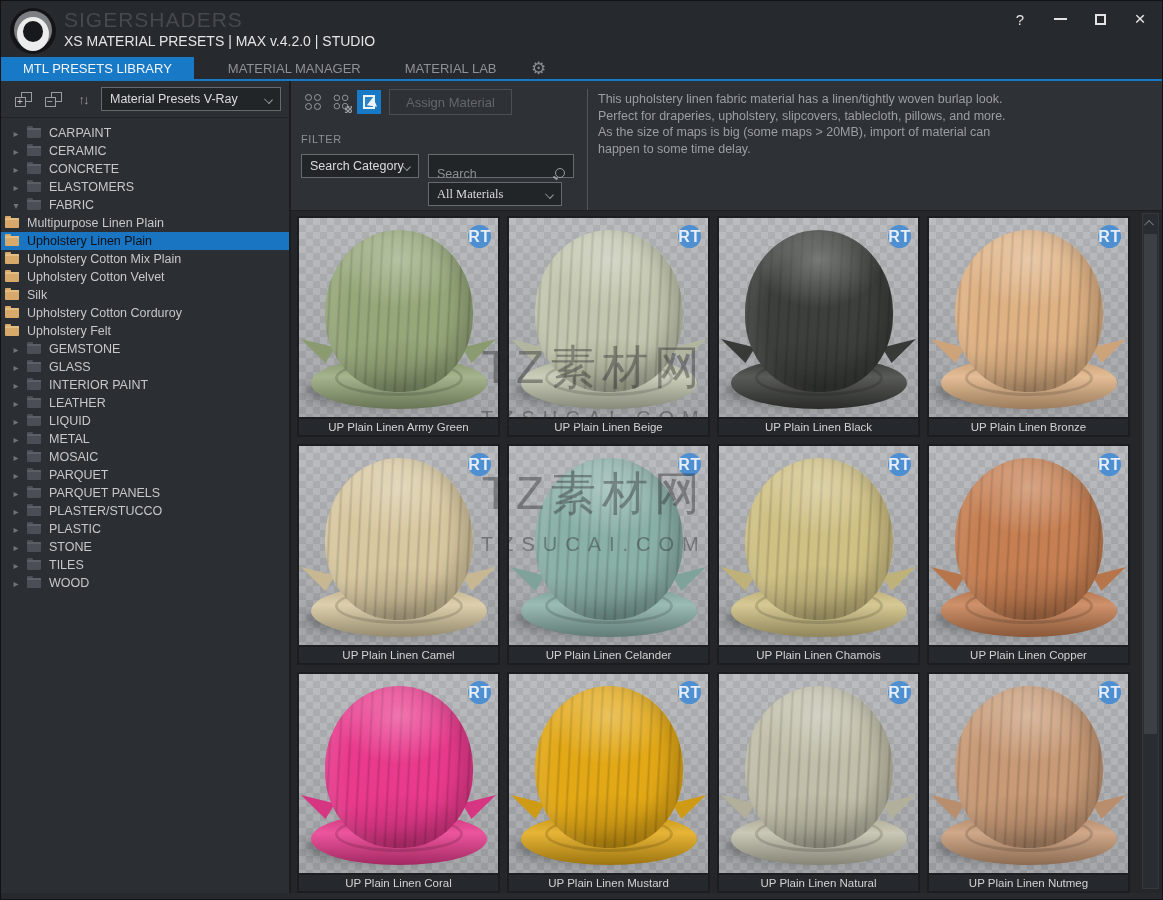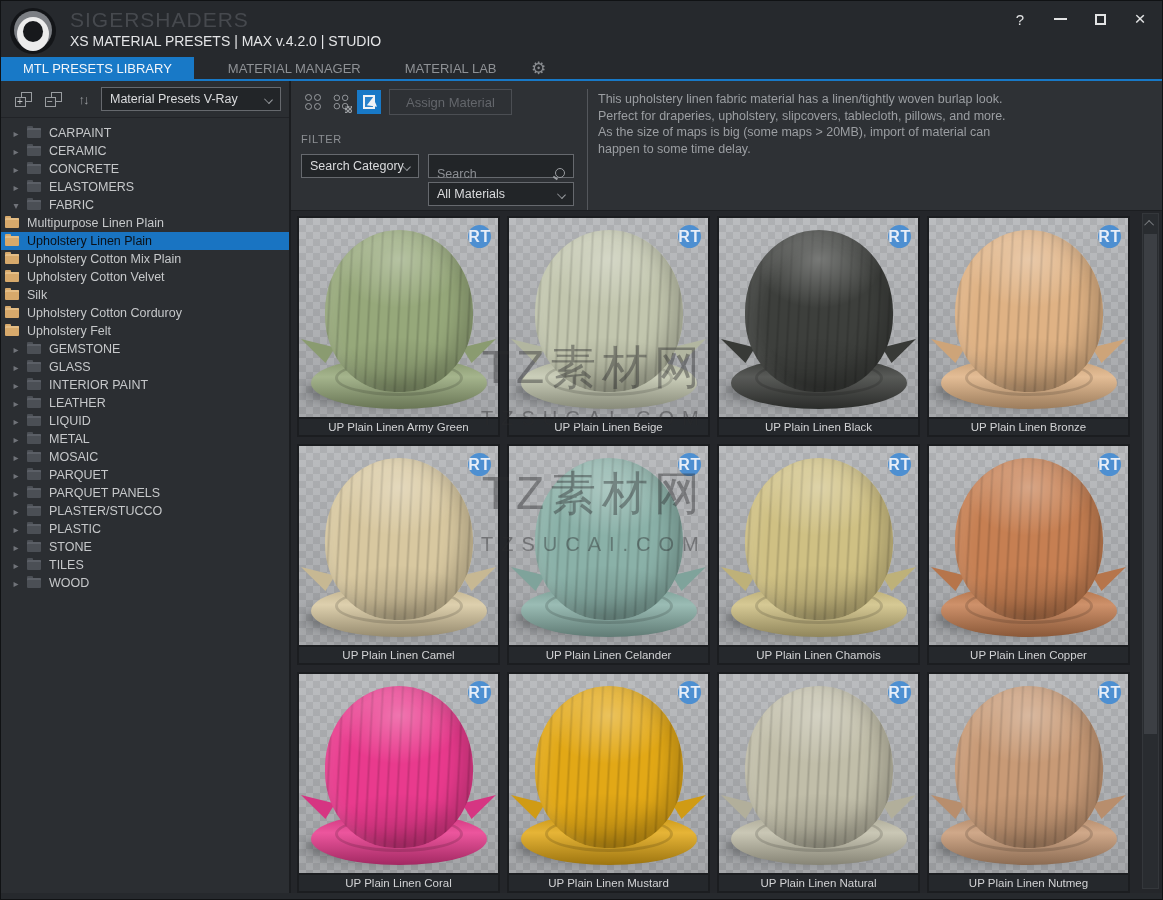--- a/index.html
+++ b/index.html
@@ -8,21 +8,21 @@
     font-family:"Liberation Sans","DejaVu Sans",sans-serif;
     background:#26292d; color:#c7c9cb; font-size:13px;
     border:1px solid #101214;
   }
   
   .titlebar { height:56px; background:#26292d; position:relative; display:flex; align-items:center; }
   .logo { width:46px; height:46px; margin:4px 8px 0 9px; position:relative; border-radius:50%; background:#131518; overflow:hidden; flex:0 0 auto; }
   .logo .cres { position:absolute; left:4px; top:3px; width:38px; height:38px; border-radius:50%; background:#7c7f84; }
   .logo .ring { position:absolute; left:7px; top:9px; width:32px; height:34px; border-radius:50%; background:#ececec; }
   .logo .hole { position:absolute; left:13px; top:13px; width:20px; height:21px; border-radius:50%; background:#17191c; }
-  .titles { display:flex; flex-direction:column; margin-left:6px; }
+  .titles { display:flex; flex-direction:column; }
   .app-title { font-size:21px; color:#46494e; letter-spacing:1px; line-height:24px; }
   .app-subtitle { font-size:14px; color:#e4e5e7; line-height:18px; }
   .wincontrols { position:absolute; right:8px; top:6px; display:flex; gap:12px; align-items:center; }
   .winbtn { width:28px; height:24px; display:flex; align-items:center; justify-content:center; color:#e2e3e4; font-size:15px; cursor:default; }
   .winbtn .maxbox { width:11px; height:11px; border:2px solid #e2e3e4; }
   .winbtn .minline { width:13px; height:2px; background:#e2e3e4; }
   .winbtn.close { font-size:19px; }
   
   .tabbar { height:24px; background:#26292d; display:flex; align-items:stretch; border-bottom:2px solid #1879c7; }
   .tab { padding:0 22px; display:flex; align-items:center; font-size:13px; color:#8e9195; cursor:default; }
@@ -71,21 +71,21 @@
   .assign-btn { margin-left:4px; height:26px; padding:0 16px; border:1px solid #4b4e53; color:#63666b; font-size:13px; background:transparent; display:flex; align-items:center; cursor:default; }
   .panel-heading { font-size:11px; letter-spacing:.6px; color:#8d9094; margin-bottom:9px; }
   .filter-row { display:flex; gap:9px; }
   .cat-select { width:118px; }
   .searchbox { width:146px; height:24px; background:#222528; border:1px solid #66696e; display:flex; align-items:center; padding:16px 6px 0 8px; position:relative; }
   .searchbox .ph { color:#8b8e93; font-size:12.5px; flex:1; }
   .mag { position:relative; width:14px; height:14px; flex:0 0 auto; }
   .mag::before { content:""; position:absolute; left:2px; top:1px; width:8px; height:8px; border:1.5px solid #9a9da1; border-radius:50%; }
   .mag::after { content:""; position:absolute; left:0; top:10px; width:5px; height:1.5px; background:#9a9da1; transform:rotate(35deg); }
   .filter-row2 { display:flex; margin-top:4px; }
-  .allmat-select { width:146px; margin-left:127px; }
+  .allmat-select { width:134px; margin-left:127px;font-family:Liberation Serif, serif; }
   .col-stats { width:184px; flex:0 0 auto; padding:4px 0 0 10px; }
   .stat-line { font-size:12.5px; color:#9fa2a6; line-height:16px; }
   .stat-div { border-top:1px solid #4a4d52; margin:10px 0 8px; width:176px; }
   .slider { position:relative; width:176px; height:14px; margin-top:10px; }
   .slider .track { position:absolute; left:0; right:0; top:6px; height:2px; background:#55585c; }
   .slider .handle { position:absolute; left:47%; top:0; width:7px; height:14px; background:#8a8d91; }
   .col-info { flex:1; margin-left:8px; border-left:1px solid #54575c; padding:2px 6px 0 10px; }
   .info-line { font-size:12.5px; color:#9b9ea2; line-height:16.5px; }
   
   .grid-area { flex:1; background:#24262a; border-top:1px solid #1c1e21; position:relative; }

